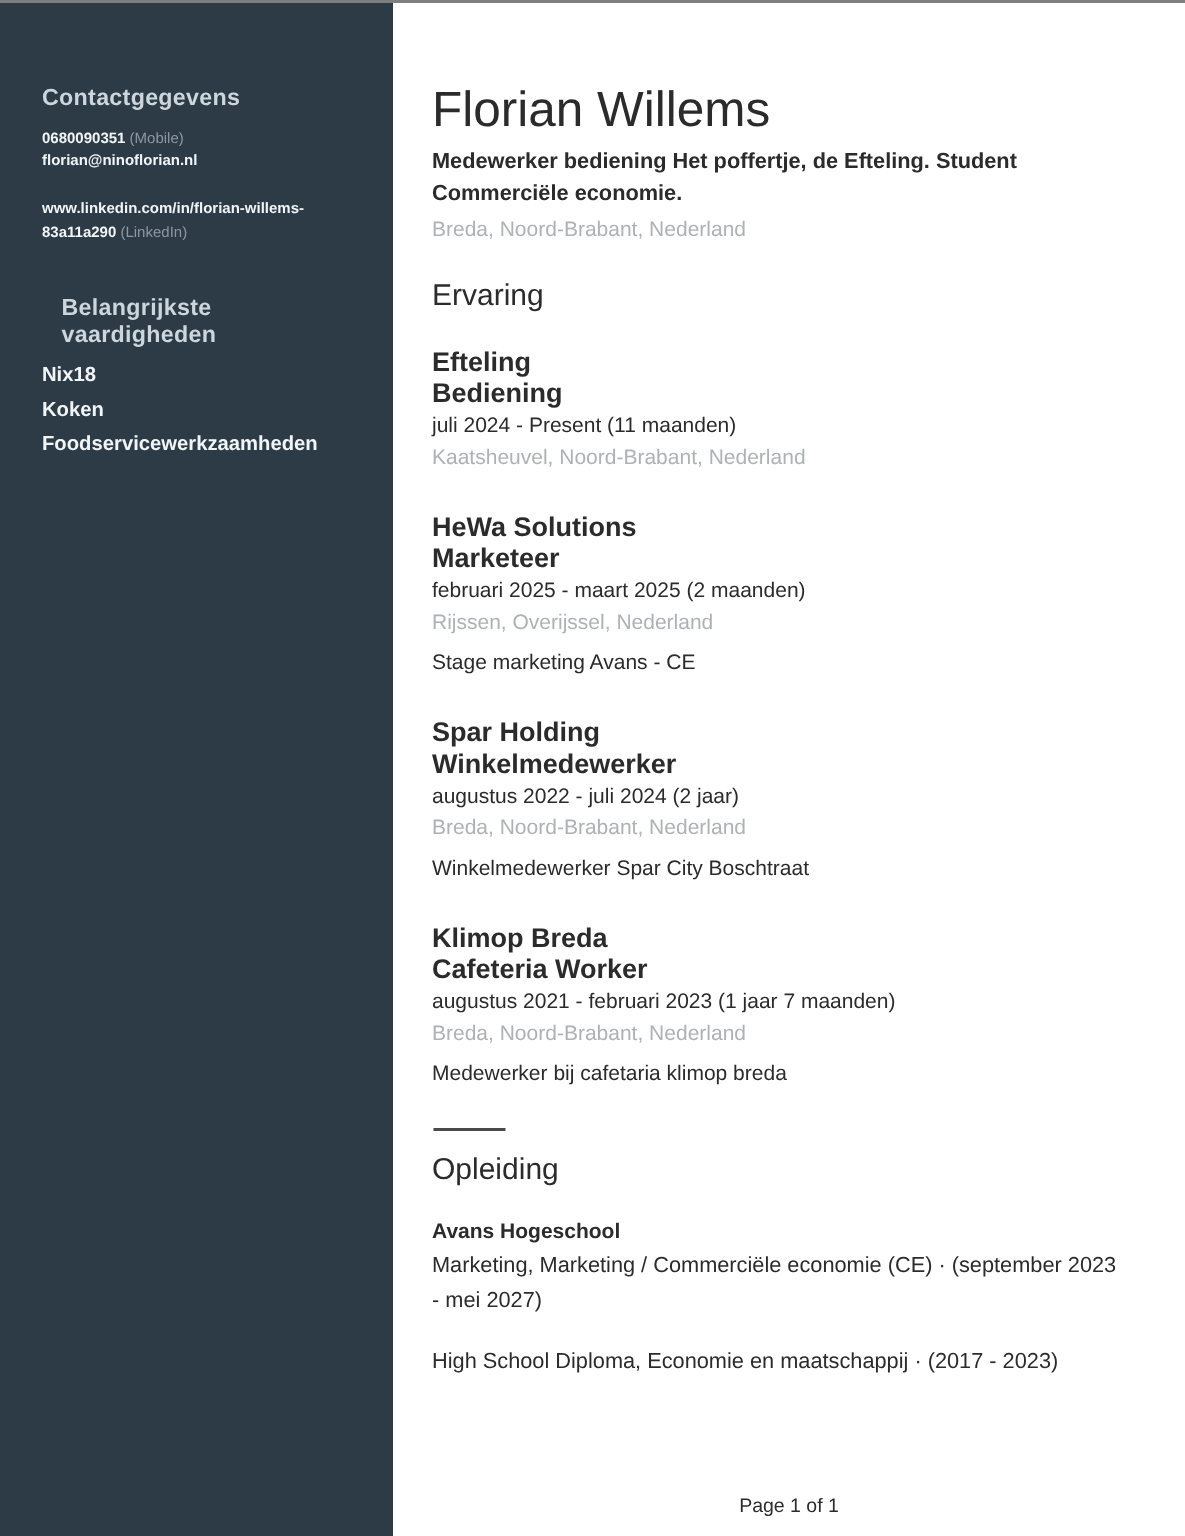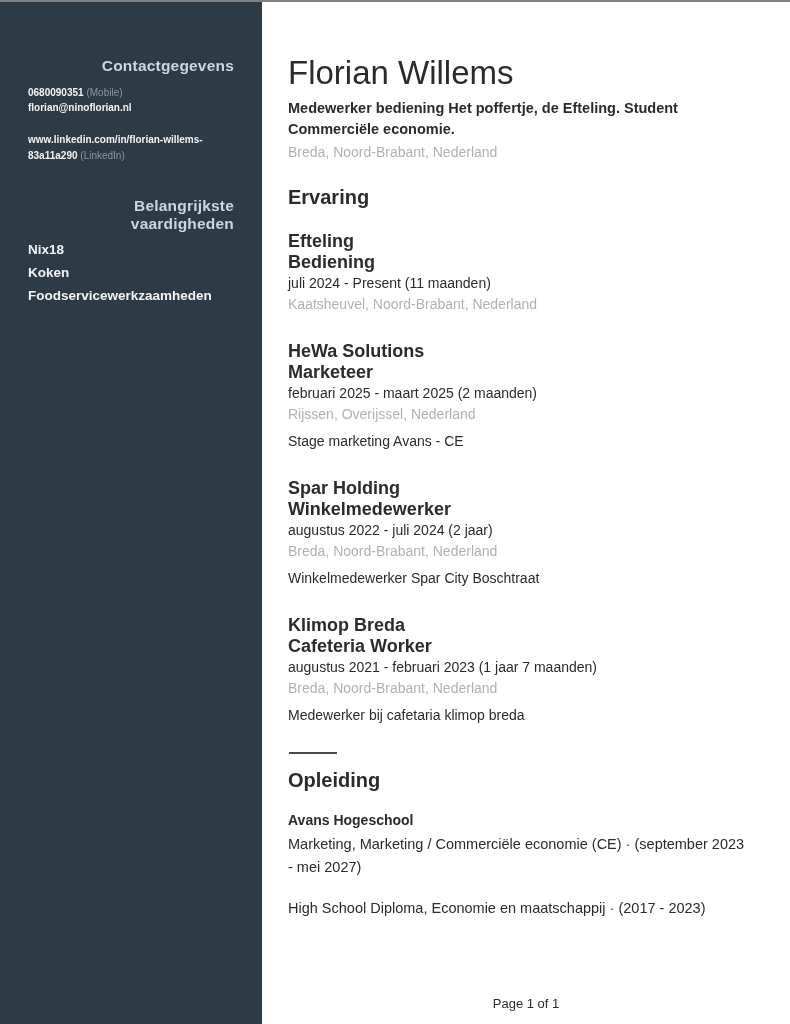--- a/index.html
+++ b/index.html
@@ -15,35 +15,35 @@
   *{margin:0;padding:0;box-sizing:border-box;}
   html,body{background:#fff;}
   body{font-family:"Liberation Sans","DejaVu Sans",sans-serif;color:var(--text);}
   .page{position:relative;width:790px;height:1024px;background:var(--page-bg);overflow:hidden;}
   .top-strip{position:absolute;top:0;left:0;right:0;height:2px;background:var(--top-strip);z-index:5;}
 
   
   .sidebar{position:absolute;top:2px;left:0;bottom:0;width:262px;background:var(--sidebar-bg);
            padding:55px 28px 0 28px;}
   .sidebar h2{font-size:15.5px;font-weight:700;color:var(--sidebar-heading);
-              letter-spacing:.2px;margin-bottom:10px;text-align:right;}
+              letter-spacing:.2px;margin-bottom:10px;}
   .contact-line{font-size:10px;line-height:15px;color:var(--sidebar-text);font-weight:700;
                 width:206px;overflow-wrap:break-word;}
   .contact-line .muted{color:var(--sidebar-muted);font-weight:400;}
   .linkedin{margin-top:17px;line-height:16px;}
-  .skills-heading{margin-top:33px;}
+  .skills-heading{margin-top:33px;margin-left:13px;}
   .skill{font-size:13.5px;line-height:14px;color:var(--sidebar-text);font-weight:700;margin-bottom:9px;}
   .skill:first-of-type{margin-top:0;}
 
   
   .main{position:absolute;top:2px;left:262px;right:0;bottom:0;padding:52px 27px 0 26px;}
   .name{font-size:33px;font-weight:400;line-height:38px;color:var(--text);margin-bottom:6px;}
   .headline{font-size:14.5px;font-weight:700;line-height:21px;max-width:430px;color:var(--text);}
   .loc-top{font-size:14px;line-height:18px;color:var(--muted);margin-top:3px;}
-  .section-heading{font-size:20px;font-weight:700;line-height:24px;color:var(--text);}
+  .section-heading{font-size:20px;font-weight:400;line-height:24px;color:var(--text);}
   .ervaring{margin-top:24px;}
   .entries{margin-top:22px;}
   .entry{margin-bottom:26px;}
   .entry .company,.entry .role{font-size:18px;font-weight:700;line-height:21px;color:var(--text);}
   .entry .dates{font-size:14px;line-height:21px;color:var(--text);}
   .entry .location{font-size:14px;line-height:21px;color:var(--muted);}
   .entry .desc{font-size:14px;line-height:21px;color:var(--text);margin-top:6px;}
   .divider{width:48px;border-top:2px solid #4a4a4a;margin-top:20px;margin-left:1px;}
   .opleiding{margin-top:14px;}
   .edu{margin-top:18px;}

